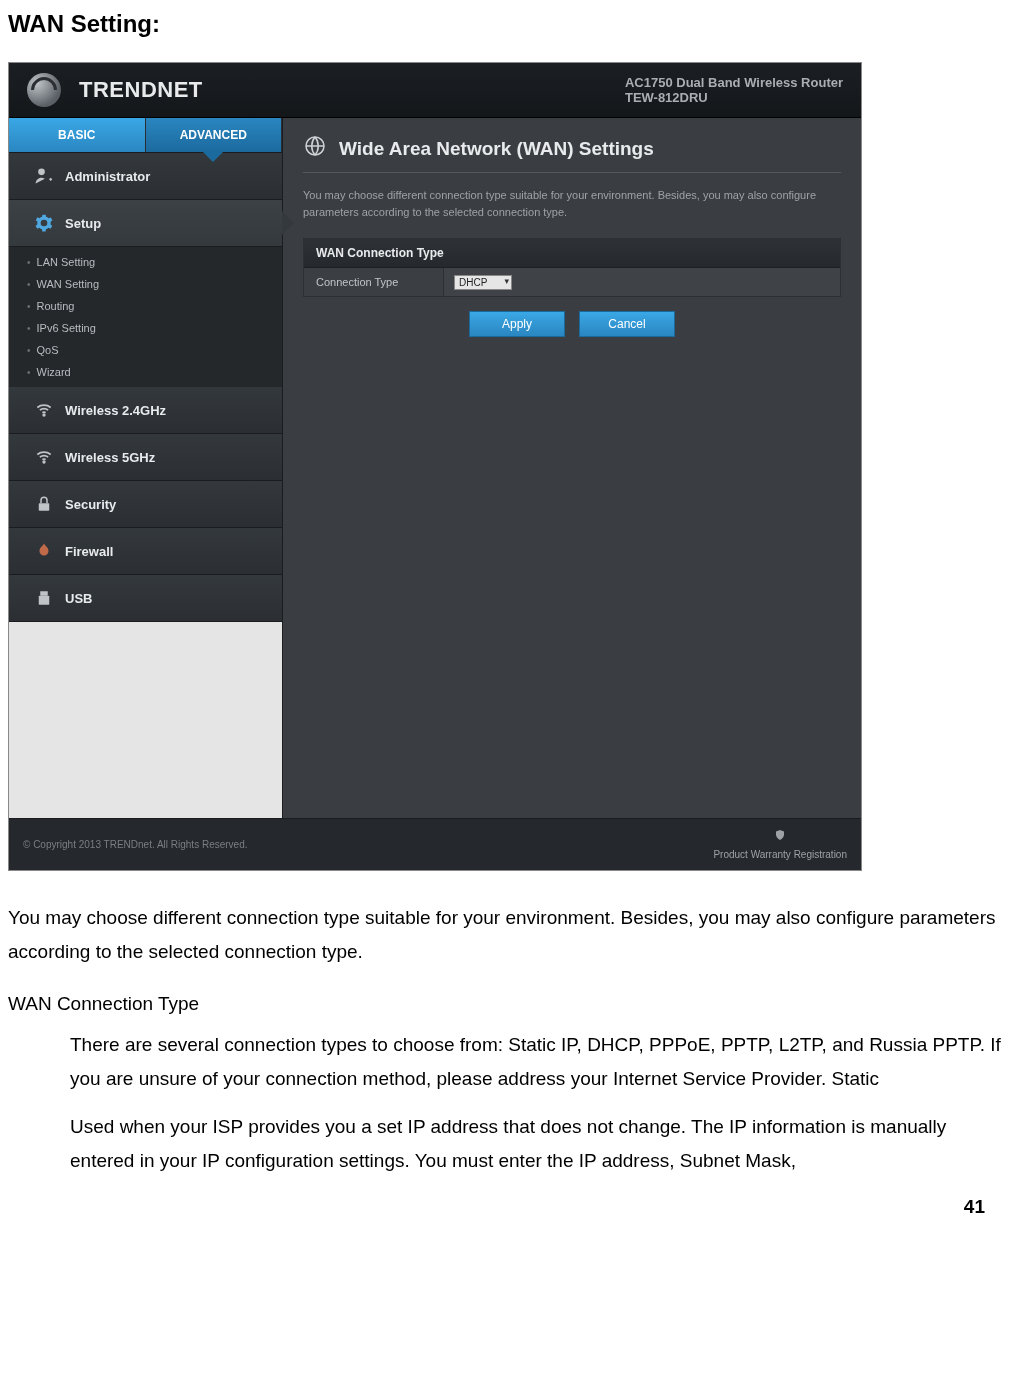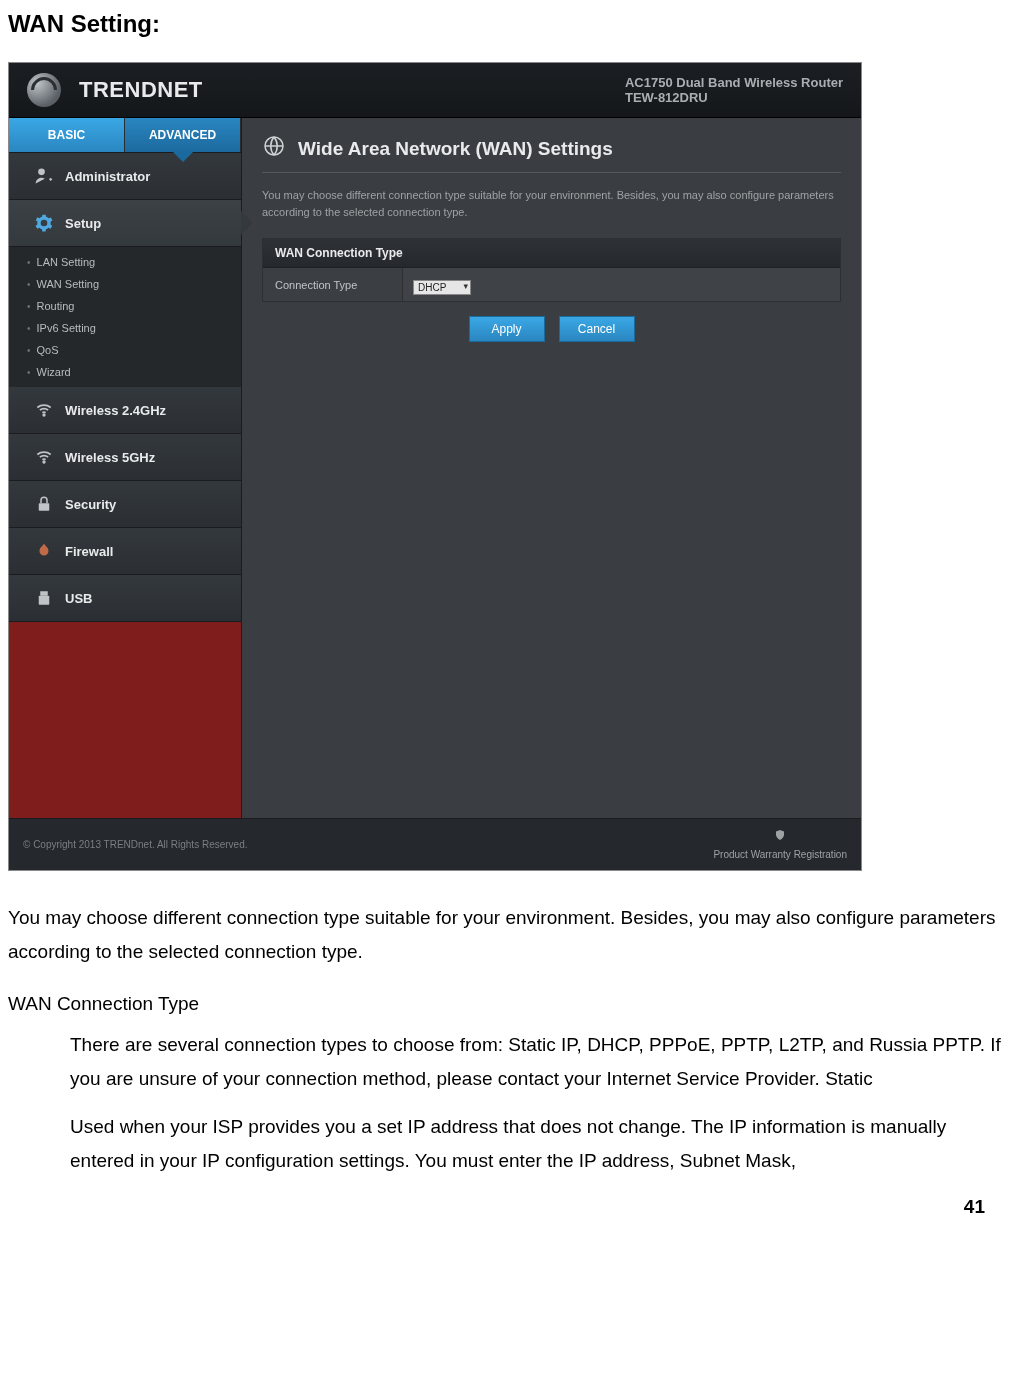--- a/index.html
+++ b/index.html
@@ -69,22 +69,22 @@
       font-weight: bold;
     }
     .product-info .model {
       font-weight: bold;
     }
     .router-body {
       display: flex;
       min-height: 700px;
     }
     .sidebar {
-      width: 233px;
-      background: #7f1d1d;
+      width: 274px;
+      background: #e5e5e5;
       border-right: 1px solid #1a1c1f;
     }
     .tabs-row {
       display: flex;
       background: #3f4449;
     }
     .tab {
       flex: 1;
       text-align: center;
       padding: 10px 4px;
@@ -231,21 +231,20 @@
     }
     .select-box {
       background: #e6e6e6;
       color: #222;
       font-size: 10px;
       padding: 1px 14px 1px 4px;
       border: 1px solid #888;
       display: inline-block;
       width: 58px;
       position: relative;
-      margin-top: 6px;
     }
     .select-box::after {
       content: "▾";
       position: absolute;
       right: 2px;
       top: 0;
       font-size: 9px;
       color: #333;
     }
     .text-input {
@@ -259,21 +258,21 @@
       display: flex;
       justify-content: center;
       gap: 14px;
       margin-top: 8px;
     }
     .btn {
       background: linear-gradient(#3aa8e6,#2a86c0);
       color: #fff;
       border: 1px solid #1b6a9e;
       padding: 5px 0;
-      width: 76px;
+      width: 96px;
       text-align: center;
       font-size: 12px;
       cursor: pointer;
     }
     .footer {
       display: flex;
       justify-content: space-between;
       align-items: center;
       background: #25282c;
       padding: 10px 14px;
@@ -445,17 +444,17 @@
           </svg>
       </span>
       <span>Product Warranty Registration</span>
     </div>
   </div>
 </div>
 
 <div class="doc-text">
   <p>You may choose different connection type suitable for your environment. Besides, you may also configure parameters according to the selected connection type.</p>
   <p class="sub-head">WAN Connection Type</p>
-  <p class="indented">There are several connection types to choose from: Static IP, DHCP, PPPoE, PPTP, L2TP, and Russia PPTP. If you are unsure of your connection method, please contact your Internet Service Provider. Static</p>
+  <p class="indented">There are several connection types to choose from: Static IP, DHCP, PPPoE, PPTP, L2TP, and Russia PPTP. If you are unsure of your connection method, please address your Internet Service Provider. Static</p>
   <p class="indented">Used when your ISP provides you a set IP address that does not change. The IP information is manually entered in your IP configuration settings. You must enter the IP address, Subnet Mask,</p>
 </div>
 
 <div class="page-number">41</div>
 
 </body></html>

